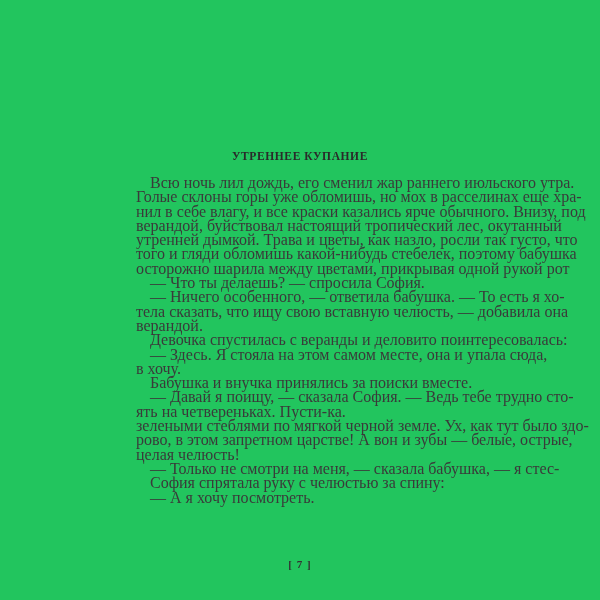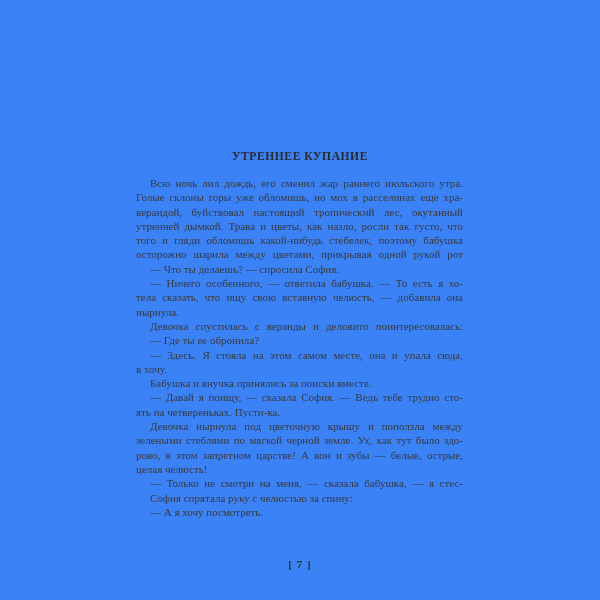--- a/index.html
+++ b/index.html
@@ -10,41 +10,41 @@
     body {
       width: 600px;
       height: 600px;
       position: relative;
       overflow: hidden;
     }
     .page {
       position: absolute;
       left: 0; top: 0;
       width: 600px; height: 600px;
-      background: #3b82f6;
+      background: #22c55e;
     }
     .title {
       position: absolute;
       left: 0;
       top: 150px;
       width: 600px;
       text-align: center;
       font-family: "Liberation Serif", "DejaVu Serif", serif;
       font-weight: bold;
       font-size: 11.5px;
       letter-spacing: 0.6px;
       color: #2a2a2a;
     }
     .body-text {
       position: absolute;
       left: 136px;
       top: 176px;
       width: 327px;
       font-family: "Liberation Serif", "DejaVu Serif", serif;
-      font-size: 11px;
+      font-size: 16px;
       line-height: 14.3px;
       color: #3a3a3a;
       text-align: justify;
     }
     .line {
       display: block;
       white-space: nowrap;
       height: 14.3px;
       text-align: justify;
       text-align-last: justify;
@@ -70,36 +70,35 @@
   </style>
 </head>
 <body>
 
 <div class="page">
   <div class="title">УТРЕННЕЕ КУПАНИЕ</div>
 
   <div class="body-text">
     <span class="line indent">Всю ночь лил дождь, его сменил жар раннего июльского утра.</span>
     <span class="line">Голые склоны горы уже обломишь, но мох в расселинах еще хра-</span>
+    <span class="line">нил в себе влагу, и все краски казались ярче обычного. Внизу, под</span>
     <span class="line">верандой, буйствовал настоящий тропический лес, окутанный</span>
     <span class="line">утренней дымкой. Трава и цветы, как назло, росли так густо, что</span>
     <span class="line">того и гляди обломишь какой-нибудь стебелек, поэтому бабушка</span>
     <span class="line">осторожно шарила между цветами, прикрывая одной рукой рот</span>
     <span class="line indent last">— Что ты делаешь? — спросила София.</span>
     <span class="line indent">— Ничего особенного, — ответила бабушка. — То есть я хо-</span>
     <span class="line">тела сказать, что ищу свою вставную челюсть, — добавила она</span>
-    <span class="line last">нырнула.</span>
+    <span class="line last">верандой.</span>
     <span class="line indent">Девочка спустилась с веранды и деловито поинтересовалась:</span>
-    <span class="line indent last">— Где ты ее обронила?</span>
     <span class="line indent">— Здесь. Я стояла на этом самом месте, она и упала сюда,</span>
     <span class="line last">в хочу.</span>
     <span class="line indent last">Бабушка и внучка принялись за поиски вместе.</span>
     <span class="line indent">— Давай я поищу, — сказала София. — Ведь тебе трудно сто-</span>
     <span class="line last">ять на четвереньках. Пусти-ка.</span>
-    <span class="line indent">Девочка нырнула под цветочную крышу и поползла между</span>
     <span class="line">зелеными стеблями по мягкой черной земле. Ух, как тут было здо-</span>
     <span class="line">рово, в этом запретном царстве! А вон и зубы — белые, острые,</span>
     <span class="line last">целая челюсть!</span>
     <span class="line indent">— Только не смотри на меня, — сказала бабушка, — я стес-</span>
     <span class="line indent last">София спрятала руку с челюстью за спину:</span>
     <span class="line indent last">— А я хочу посмотреть.</span>
   </div>
 
   <div class="page-number">[ 7 ]</div>
 </div>

